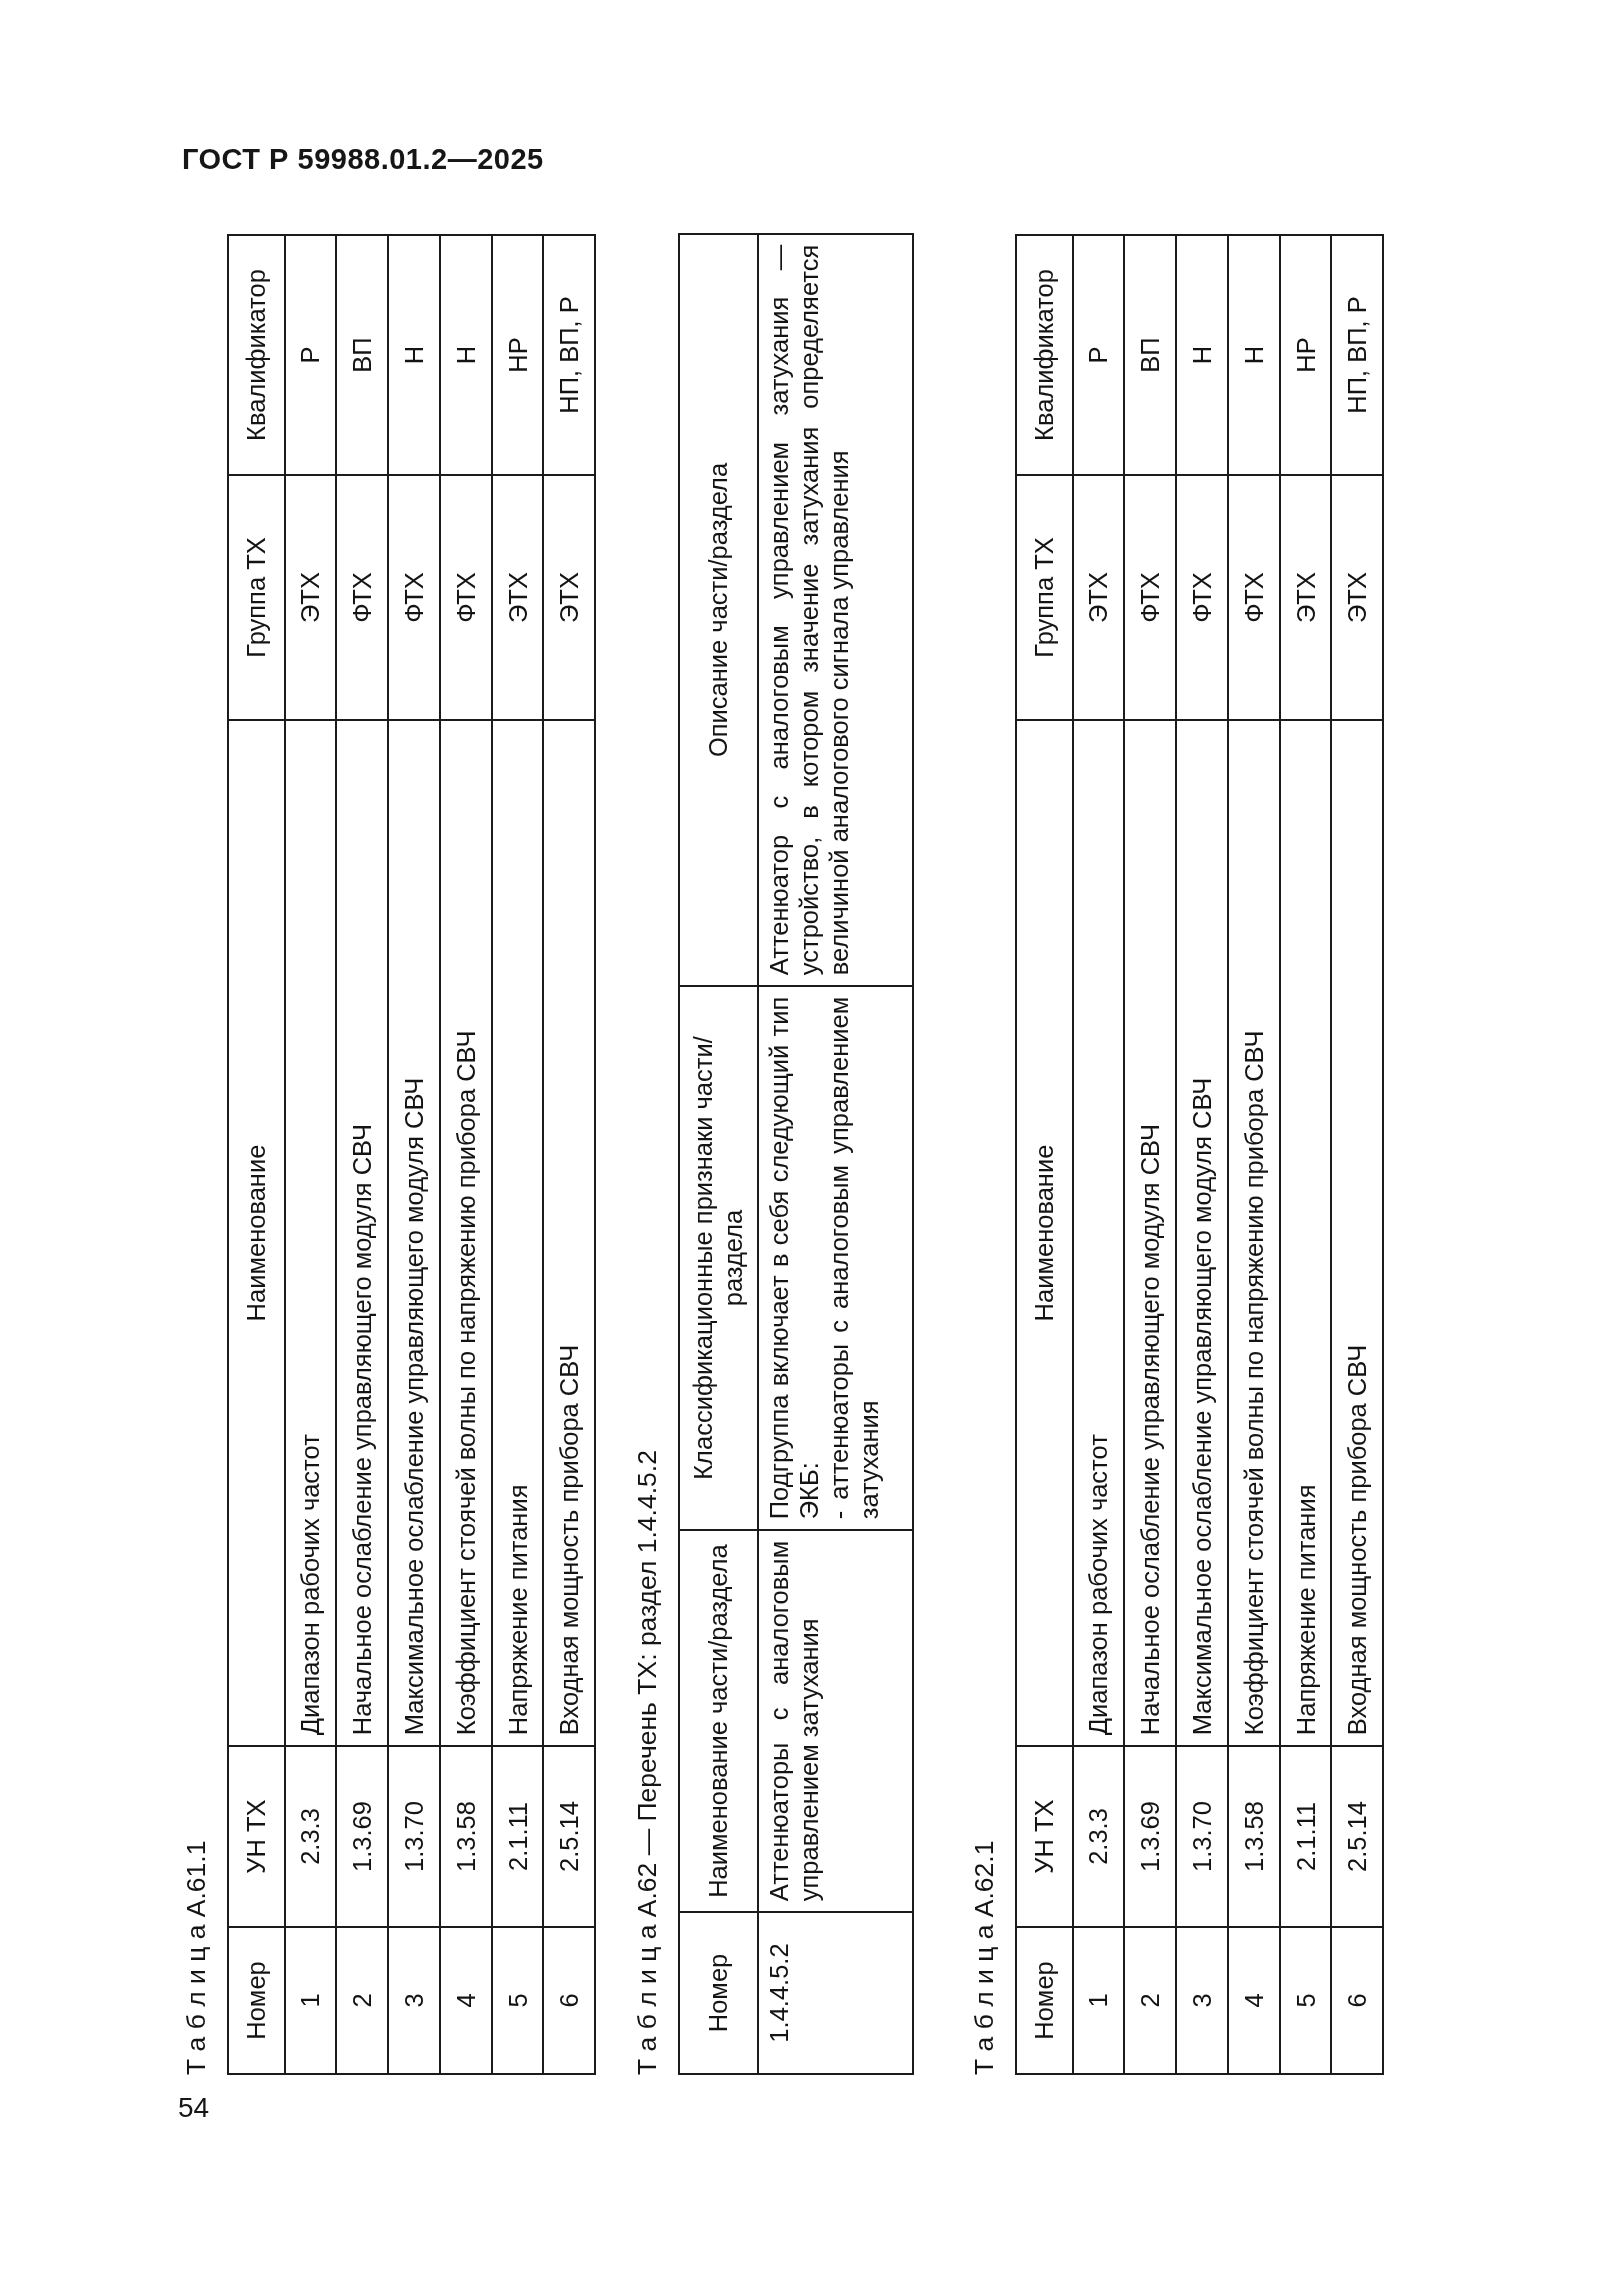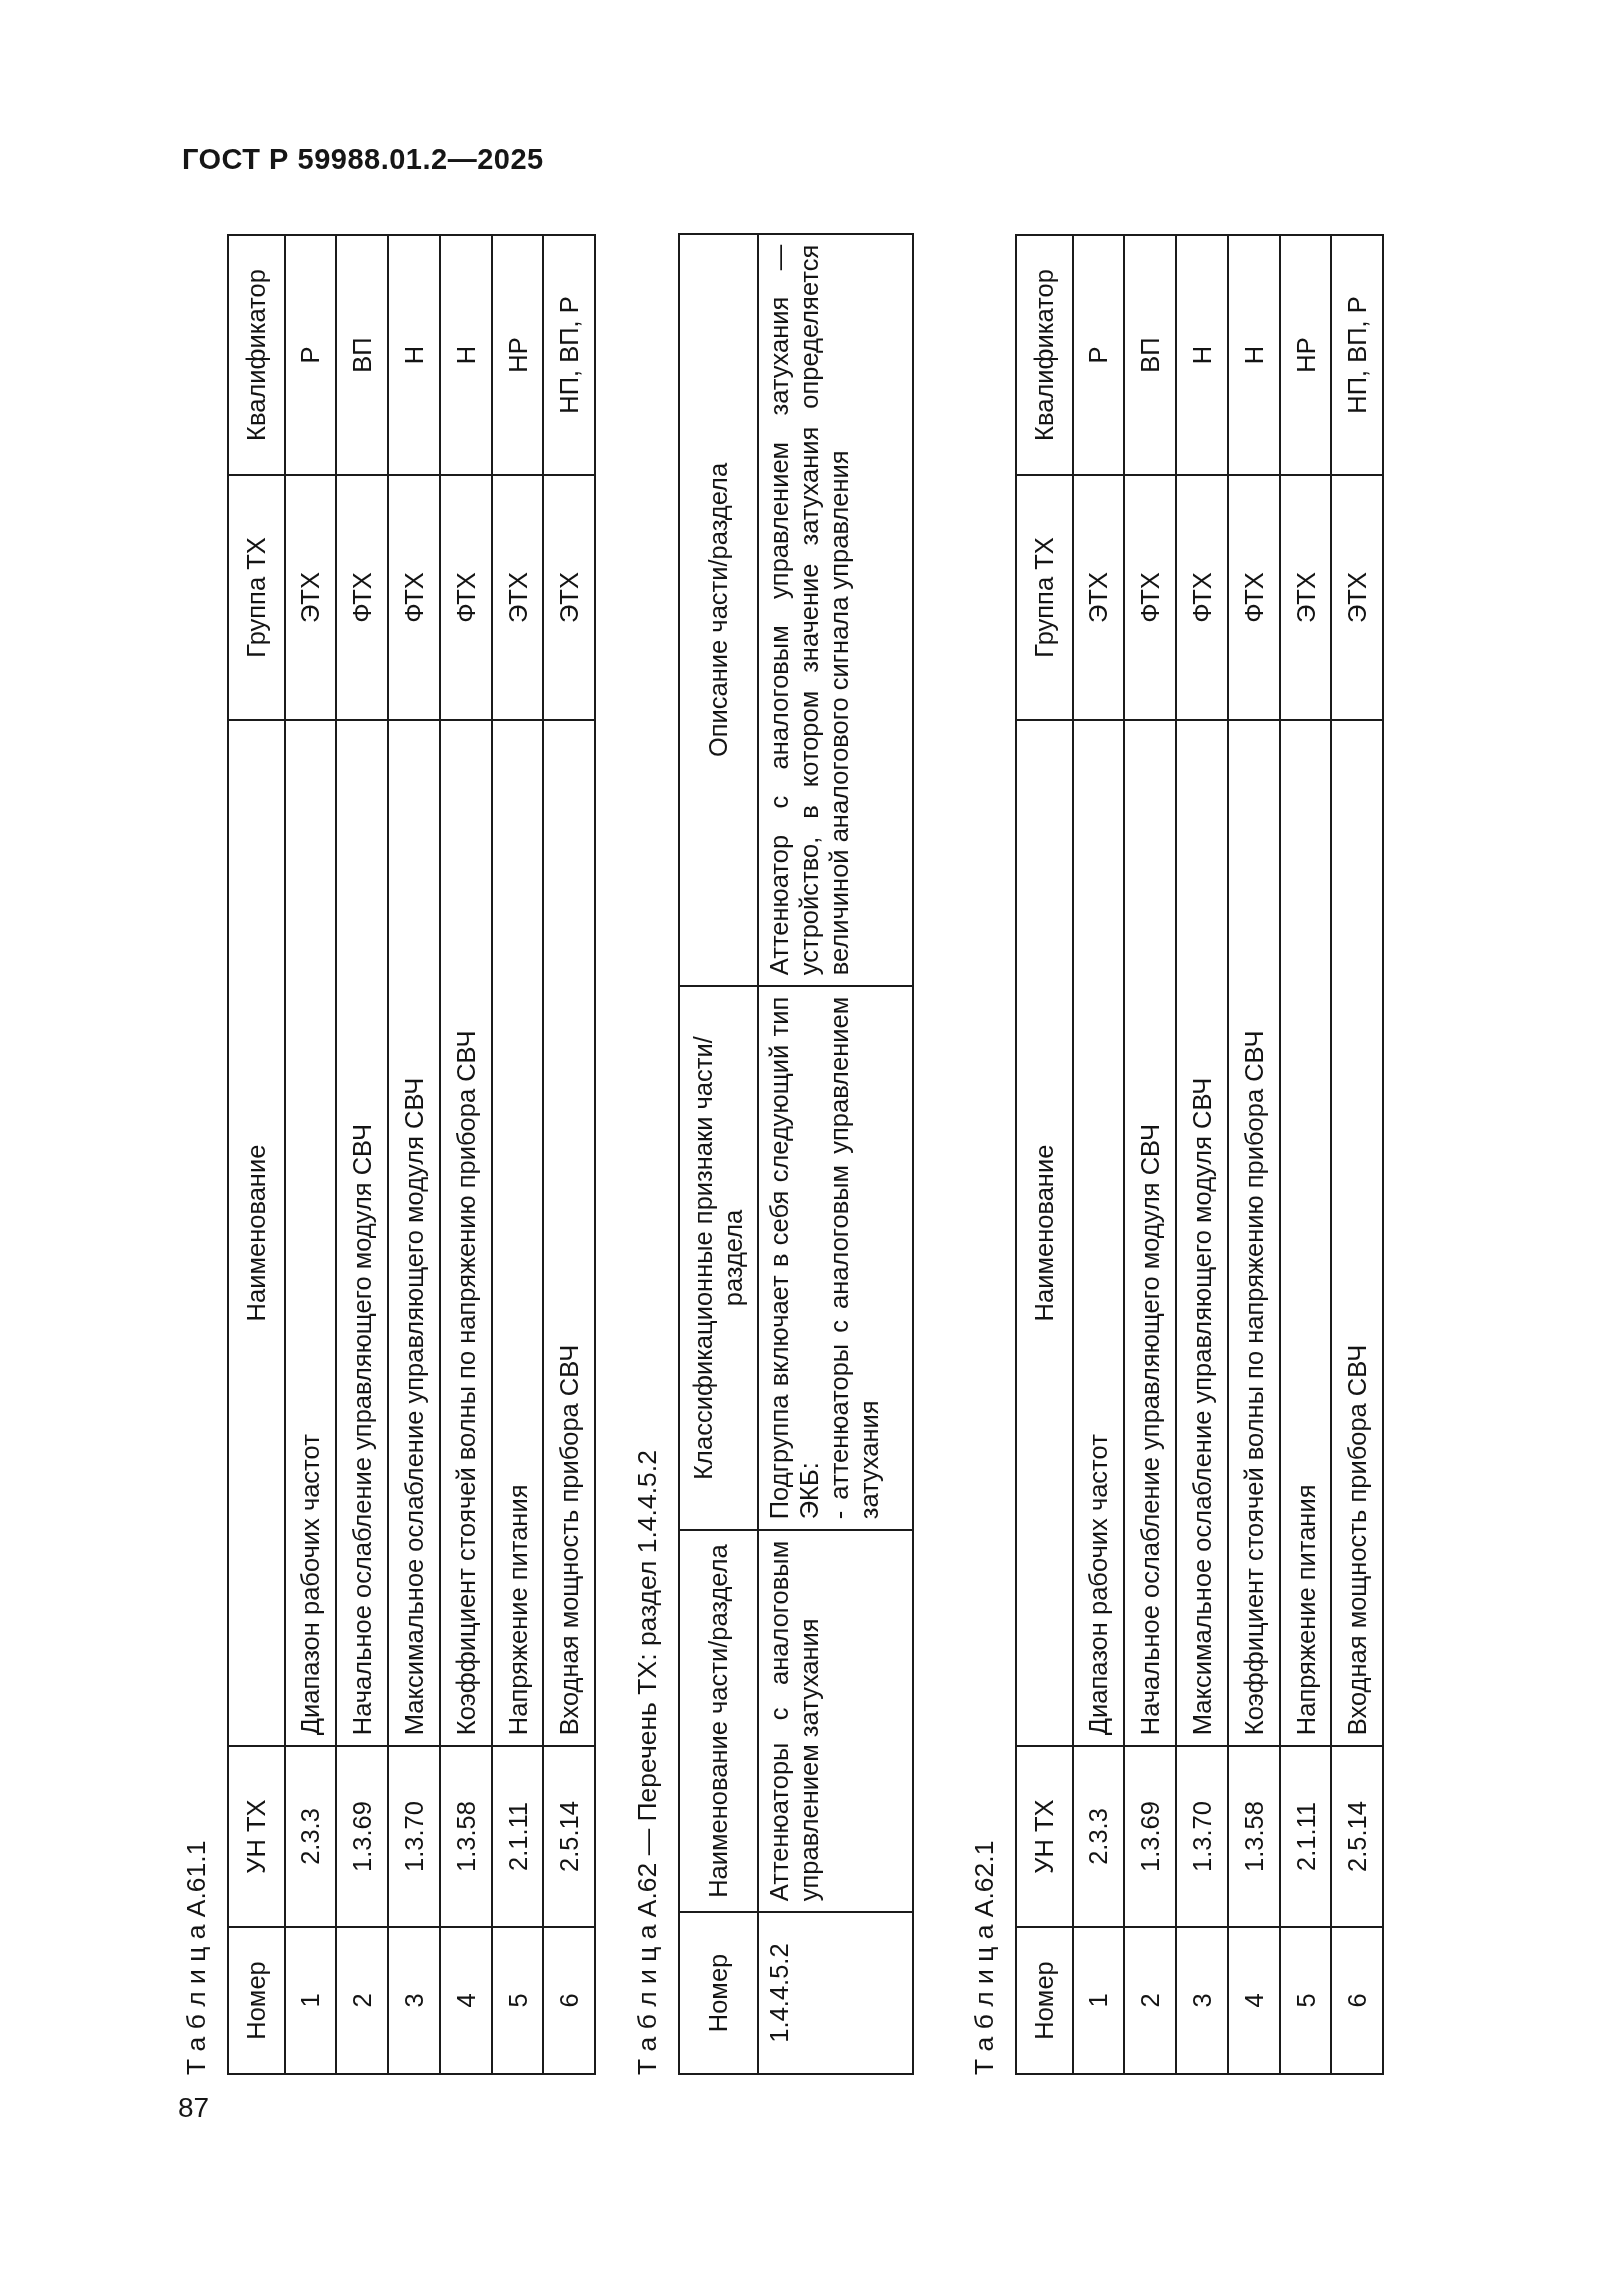--- a/index.html
+++ b/index.html
@@ -196,16 +196,16 @@
             <td class="ctr">2.5.14</td>
             <td class="lft">Входная мощность прибора СВЧ</td>
             <td class="ctr">ЭТХ</td>
             <td class="ctr">НП, ВП, Р</td>
           </tr>
         </tbody>
       </table>
     </div>
   </div>
 
-  <div class="page-number">87</div>
+  <div class="page-number">54</div>
 
 </div>
 
 
 </body></html>

